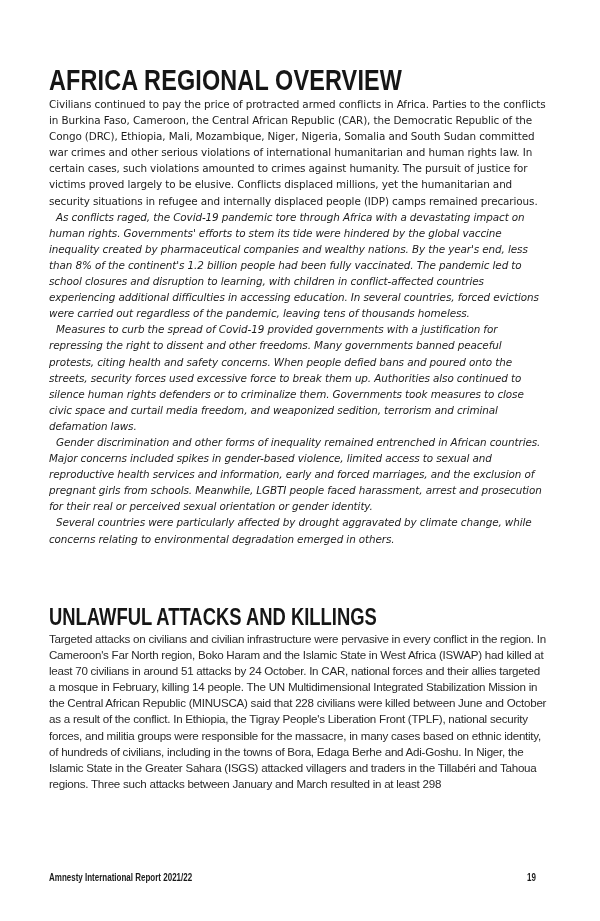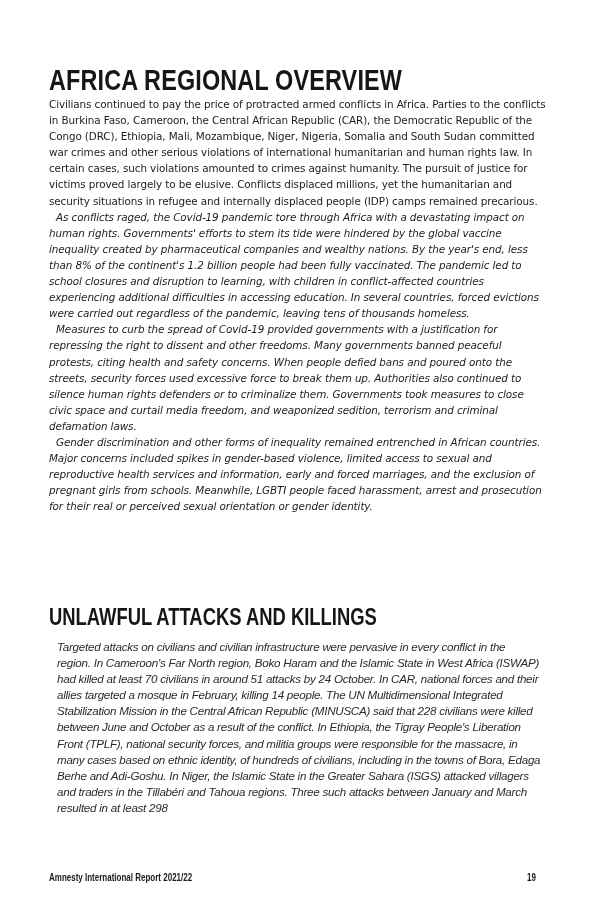--- a/index.html
+++ b/index.html
@@ -23,21 +23,21 @@
     position: absolute; left: 49px; top: 604px; margin: 0;
     font-family: "Liberation Sans", sans-serif; font-weight: bold;
     font-size: 23px; line-height: 26px; transform: scaleX(0.8);
     transform-origin: left top; white-space: nowrap; color: #161616;
   }
   .body2 {
     position: absolute; left: 49px; top: 631px; width: 500px;
     font-family: "Liberation Sans", sans-serif; font-size: 11.6px; line-height: 16.1px;
     letter-spacing: -0.25px; color: #2a2a2a;
   }
-  .body2 p { margin: 8px; font-style: italic; }
+  .body2 p { margin: 0; }
   .footer-left {
     position: absolute; left: 49px; top: 872px;
     font-family: "Liberation Sans", sans-serif; font-weight: bold; font-size: 10px;
     transform: scaleX(0.8); transform-origin: left top; white-space: nowrap; color: #1a1a1a;
   }
   .footer-right {
     position: absolute; left: 527px; top: 872px;
     font-family: "Liberation Sans", sans-serif; font-weight: bold; font-size: 10px;
     transform: scaleX(0.8); transform-origin: left top; color: #1a1a1a;
   }
@@ -46,20 +46,21 @@
 <body>
 
 <div class="page">
   <h1 class="h1">AFRICA REGIONAL OVERVIEW</h1>
 
   <div class="intro">
     <p>Civilians continued to pay the price of protracted armed conflicts in Africa. Parties to the conflicts in Burkina Faso, Cameroon, the Central African Republic (CAR), the Democratic Republic of the Congo (DRC), Ethiopia, Mali, Mozambique, Niger, Nigeria, Somalia and South Sudan committed war crimes and other serious violations of international humanitarian and human rights law. In certain cases, such violations amounted to crimes against humanity. The pursuit of justice for victims proved largely to be elusive. Conflicts displaced millions, yet the humanitarian and security situations in refugee and internally displaced people (IDP) camps remained precarious.</p>
     <p>As conflicts raged, the Covid-19 pandemic tore through Africa with a devastating impact on human rights. Governments' efforts to stem its tide were hindered by the global vaccine inequality created by pharmaceutical companies and wealthy nations. By the year's end, less than 8% of the continent's 1.2 billion people had been fully vaccinated. The pandemic led to school closures and disruption to learning, with children in conflict-affected countries experiencing additional difficulties in accessing education. In several countries, forced evictions were carried out regardless of the pandemic, leaving tens of thousands homeless.</p>
     <p>Measures to curb the spread of Covid-19 provided governments with a justification for repressing the right to dissent and other freedoms. Many governments banned peaceful protests, citing health and safety concerns. When people defied bans and poured onto the streets, security forces used excessive force to break them up. Authorities also continued to silence human rights defenders or to criminalize them. Governments took measures to close civic space and curtail media freedom, and weaponized sedition, terrorism and criminal defamation laws.</p>
     <p>Gender discrimination and other forms of inequality remained entrenched in African countries. Major concerns included spikes in gender-based violence, limited access to sexual and reproductive health services and information, early and forced marriages, and the exclusion of pregnant girls from schools. Meanwhile, LGBTI people faced harassment, arrest and prosecution for their real or perceived sexual orientation or gender identity.</p>
+    <p>Several countries were particularly affected by drought aggravated by climate change, while concerns relating to environmental degradation emerged in others.</p>
   </div>
 
   <h2 class="h2">UNLAWFUL ATTACKS AND KILLINGS</h2>
 
   <div class="body2">
     <p>Targeted attacks on civilians and civilian infrastructure were pervasive in every conflict in the region. In Cameroon's Far North region, Boko Haram and the Islamic State in West Africa (ISWAP) had killed at least 70 civilians in around 51 attacks by 24 October. In CAR, national forces and their allies targeted a mosque in February, killing 14 people. The UN Multidimensional Integrated Stabilization Mission in the Central African Republic (MINUSCA) said that 228 civilians were killed between June and October as a result of the conflict. In Ethiopia, the Tigray People's Liberation Front (TPLF), national security forces, and militia groups were responsible for the massacre, in many cases based on ethnic identity, of hundreds of civilians, including in the towns of Bora, Edaga Berhe and Adi-Goshu. In Niger, the Islamic State in the Greater Sahara (ISGS) attacked villagers and traders in the Tillabéri and Tahoua regions. Three such attacks between January and March resulted in at least 298</p>
   </div>
 
   <div class="footer-left">Amnesty International Report 2021/22</div>
   <div class="footer-right">19</div>

